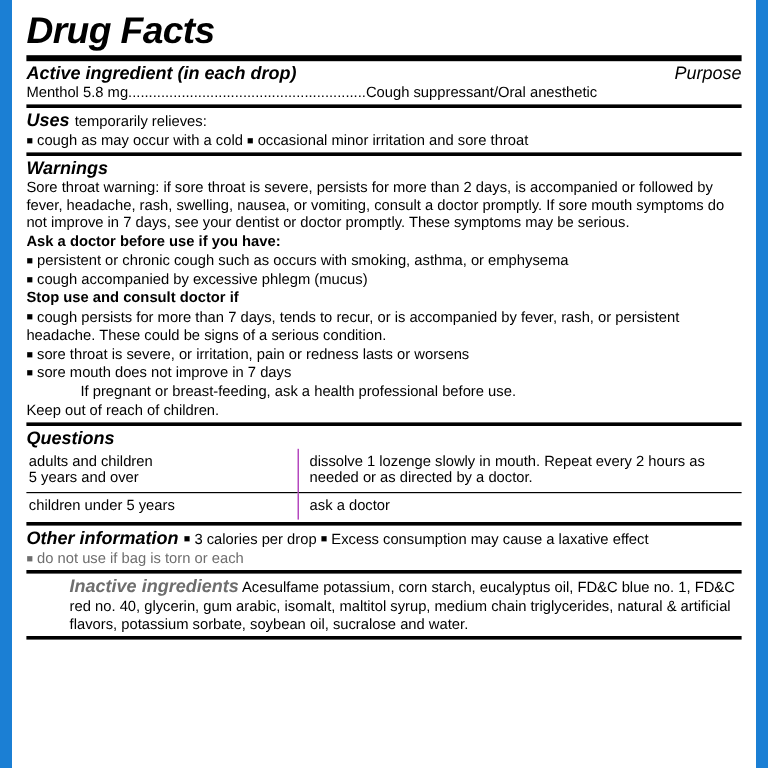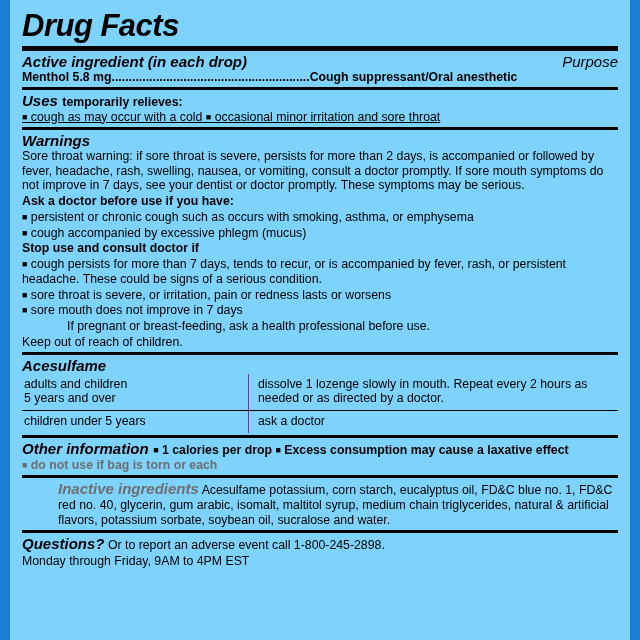--- a/index.html
+++ b/index.html
@@ -12,21 +12,21 @@
     background: #1b7fd4;
     font-family: "Liberation Sans", sans-serif;
     overflow: hidden;
   }
   .panel {
     position: absolute;
     left: 10px;
     top: 0px;
     width: 620px;
     height: 640px;
-    background: #7dd3fc;
+    background: #ffffff;
     box-sizing: border-box;
     padding: 8px 12px 0 12px;
   }
   .edge-left {
     position: absolute;
     left: 0; top: 0;
     width: 10px; height: 640px;
     background: #1b7fd4;
   }
   .edge-right {
@@ -57,33 +57,31 @@
     font-style: italic;
   }
   .row-between {
     display: flex;
     justify-content: space-between;
     align-items: flex-end;
   }
   .body-txt {
     font-size: 12.3px;
     line-height: 1.22;
-    font-weight: bold;
   }
   .bold {
     font-weight: normal;
   }
   .sq {
     font-size: 9px;
     vertical-align: 1px;
   }
   .uses-line {
     font-size: 12.3px;
     line-height: 1.25;
-    text-decoration: underline;
   }
   .warn-block p {
     margin: 0 0 1px 0;
     font-size: 12.3px;
     line-height: 1.2;
   }
   .subhead {
     font-weight: bold;
     font-size: 12.3px;
     margin-top: 3px;
@@ -186,21 +184,21 @@
     <p>
       <span class="sq">■</span>
       <span>sore mouth does not improve in 7 days</span>
     </p>
     <p class="bold mt2">If pregnant or breast-feeding, ask a health professional before use.</p>
     <p class="bold">Keep out of reach of children.</p>
   </div>
   <div class="rule-med"></div>
 
   <div>
-    <div class="sec-head">Acesulfame</div>
+    <div class="sec-head">Questions</div>
     <table class="dir">
       <tbody>
           <tr>
         <td style="width:38%">
           <span>adults and children</span><br>
           <span>5 years and over</span>
         </td>
         <td class="right">
           <span>dissolve 1 lozenge slowly in mouth. Repeat </span><span class="bold">every 2 hours</span><span> as needed or as directed by a doctor.</span>
         </td>
@@ -216,38 +214,32 @@
     </tbody>
       </table>
   </div>
   <div class="rule-med"></div>
 
   <div>
     <div>
       <span class="sec-head">Other information</span>
       <span class="body-txt">
         <span class="sq">■</span>
-        <span>1 calories per drop</span>
+        <span>3 calories per drop</span>
         <span class="sq">■</span>
         <span>Excess consumption may cause a laxative effect</span>
       </span>
     </div>
     <div class="body-txt gray">
       <span class="sq">■</span>
       <span>do not use if bag is torn or each</span>
     </div>
   </div>
   <div class="rule-med"></div>
 
   <div class="inactive">
     <span class="sec-head gray">Inactive ingredients</span>
     <span>Acesulfame potassium, corn starch, eucalyptus oil, FD&amp;C blue no. 1, FD&amp;C red no. 40, glycerin, gum arabic, isomalt, maltitol syrup, medium chain triglycerides, natural &amp; artificial flavors, potassium sorbate, soybean oil, sucralose and water.</span>
   </div>
   <div class="rule-med"></div>
 
-  <div class="questions">
-    <div>
-      <span class="sec-head">Questions?</span><span> Or to report an adverse event call </span><span class="bold">1-800-245-2898</span><span>.</span>
-    </div>
-    <div>Monday through Friday, 9AM to 4PM EST</div>
-  </div>
 
 </div>
 
 </body></html>

